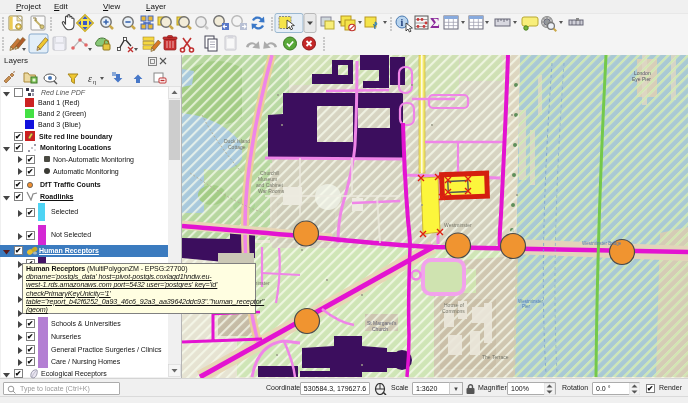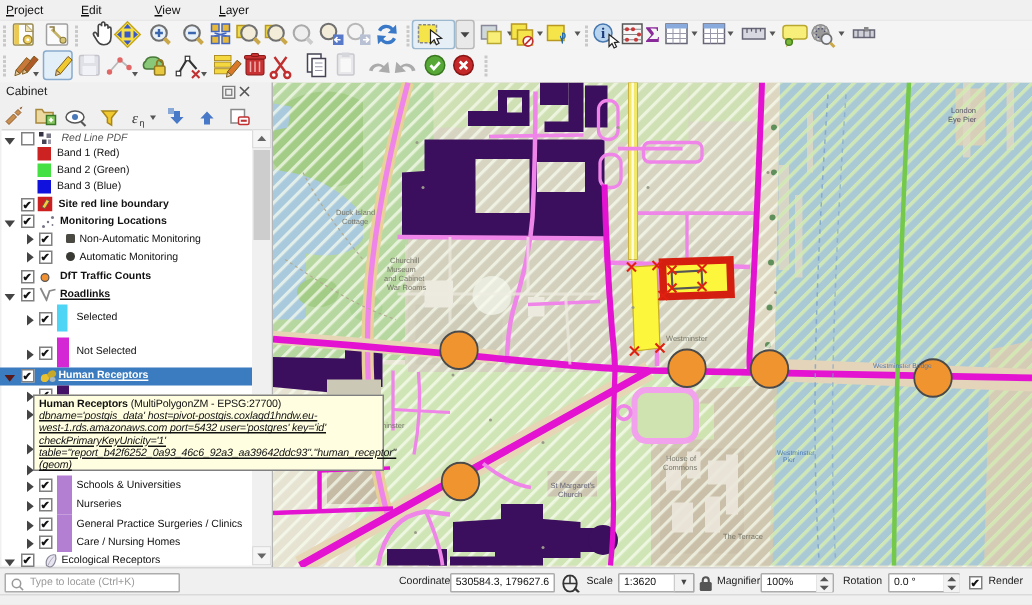--- a/index.html
+++ b/index.html
@@ -20,21 +20,21 @@
 #statusbar{position:absolute;top:378px;left:0;width:688px;height:18px;background:#f0f0f0;border-top:1px solid #d4d4d4;font-size:8px;color:#222;}
 #bottomstrip{position:absolute;top:396px;left:0;width:688px;height:7px;background:#f0f0f0;border-top:1px solid #dadada;}
 .sbox{position:absolute;top:3px;height:13px;background:#fff;border:1px solid #acacac;border-radius:1px;font-size:7px;color:#111;line-height:11px;}
 .slbl{position:absolute;top:5px;font-size:7px;color:#222;}
 #tooltip{position:absolute;left:22px;top:263px;width:234px;height:51px;background:#fffee1;border:1px solid #808080;font-size:7.1px;color:#111;padding:1px 2px 0 3px;line-height:8.2px;z-index:50;letter-spacing:-0.1px;}
 #tooltip i{font-style:italic;font-family:"Liberation Sans",sans-serif;text-decoration:underline;}
 .sw{position:absolute;}
 </style></head>
 <body>
 <div id="menubar">
-    <span style="left:4px"><u>P</u>roject</span>
+    <span style="left:16px"><u>P</u>roject</span>
     <span style="left:54px"><u>E</u>dit</span>
     <span style="left:103px"><u>V</u>iew</span>
     <span style="left:146px"><u>L</u>ayer</span>
   </div>
 <div id="tb1"></div>
 <div id="tb2"></div>
 <svg id="t1svg" style="position:absolute;top:13px;left:0" width="688" height="20">
     <g fill="#c9c9c9">
       <rect x="2" y="4" width="2" height="2"></rect>
       <rect x="2" y="7" width="2" height="2"></rect>
@@ -290,21 +290,21 @@
     <g fill="#c9c9c9">
       <rect x="323" y="4" width="2" height="2"></rect>
       <rect x="323" y="7" width="2" height="2"></rect>
       <rect x="323" y="10" width="2" height="2"></rect>
       <rect x="323" y="13" width="2" height="2"></rect>
       <rect x="323" y="16" width="2" height="2"></rect>
     </g>
   </svg>
 <div id="main">
     <div id="panel">
-      <div id="ptitle">Cabinet</div>
+      <div id="ptitle">Layers</div>
       <svg style="position:absolute;top:2px;left:148px" width="20" height="9">
         <rect x="0.5" y="0.5" width="8" height="8" fill="none" stroke="#777" stroke-width="0.9"></rect>
         <rect x="2.5" y="2.5" width="4" height="4" fill="none" stroke="#777" stroke-width="0.8"></rect>
         <path d="M12,1 l6,6 m0,-6 l-6,6" stroke="#555" stroke-width="1.1"></path>
       </svg>
       <svg style="position:absolute;top:13px;left:0" width="182" height="18">
         <path d="M4,13 l5,-5 l2,2 l-5,5 z M10,7 l2,-2 l2,2 l-2,2 z" fill="#c89050" stroke="#885020" stroke-width="0.6"></path>
         <path d="M13,4 l2,-1 l-1,2 z" fill="#885020"></path>
         <path d="M24,5 h4 l1.4,2 h6 v7 h-11.4 z" fill="#ecd9a0" stroke="#a8883a"></path>
         <rect x="31" y="9" width="6" height="6" fill="#88c860" stroke="#3a7828"></rect>

